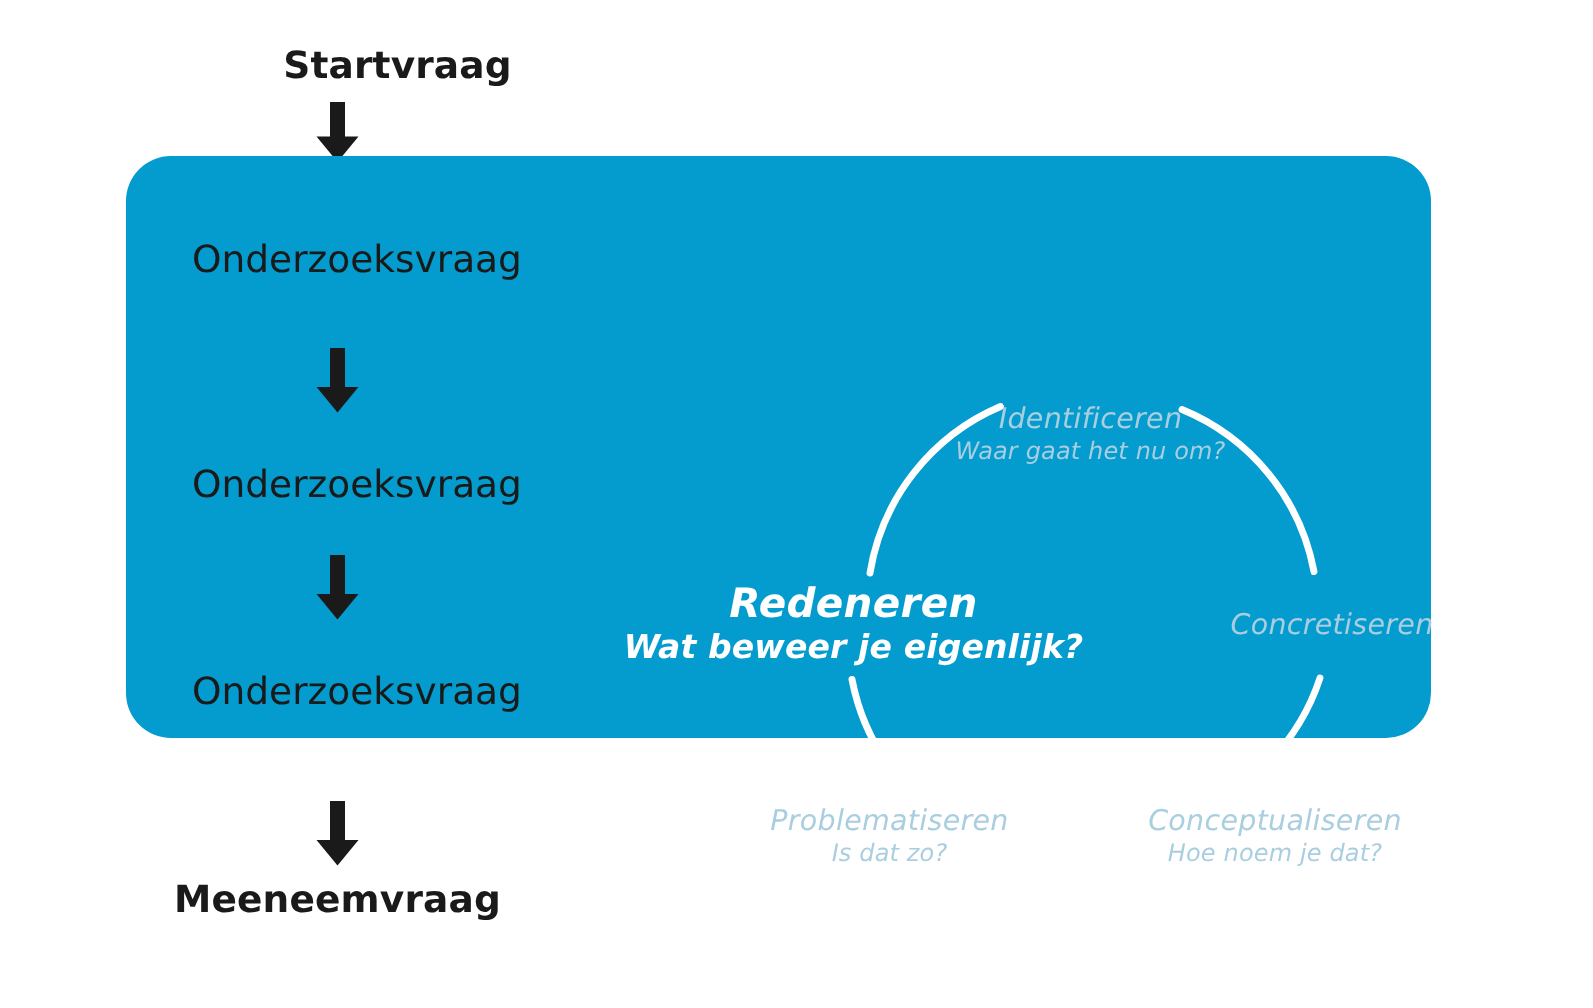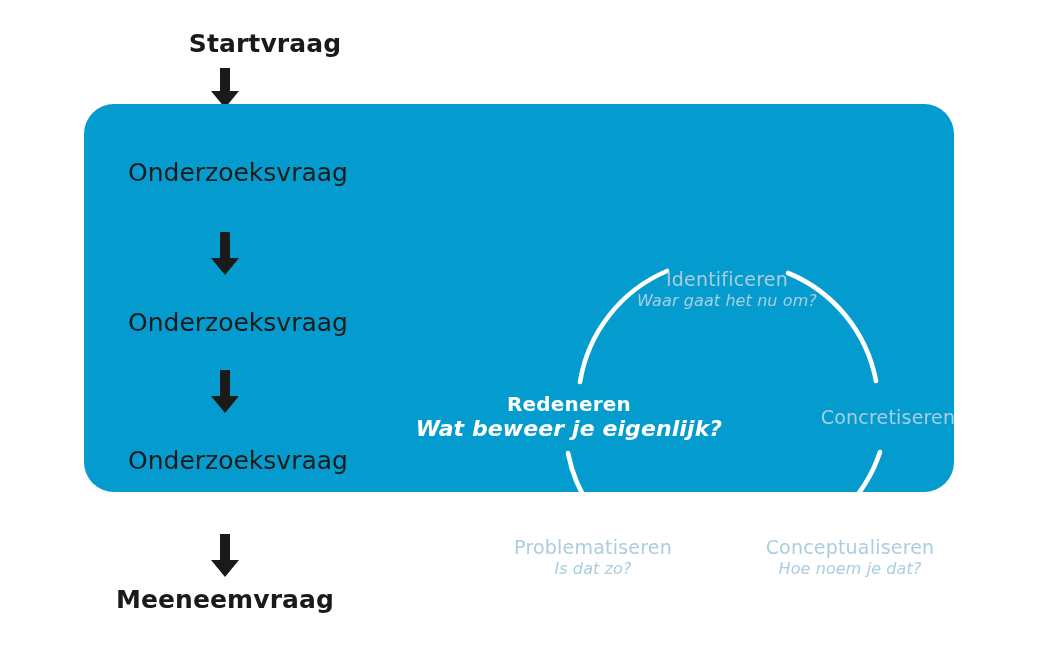--- a/index.html
+++ b/index.html
@@ -118,32 +118,33 @@
     white-space: nowrap;
     line-height: 1.2;
     transform: translate(-50%, -50%);
   }
   .node .title {
     display: block;
     font-size: 19px;
     font-weight: normal;
     color: #a9cedf;
     letter-spacing: 0.2px;
+    font-style: italic;
   }
   .node .sub {
     display: block;
     font-size: 16px;
     font-style: italic;
     font-weight: normal;
     color: #a9cedf;
     letter-spacing: 0.1px;
   }
   .node.center .title {
     color: #ffffff;
-    font-size: 20px;
+    font-size: 27px;
     font-weight: bold;
   }
   .node.center .sub {
     color: #ffffff;
     font-size: 22px;
     font-weight: bold;
     font-style: italic;
   }
 
   #node-identificeren  { left: 273px; top: 135px; }

